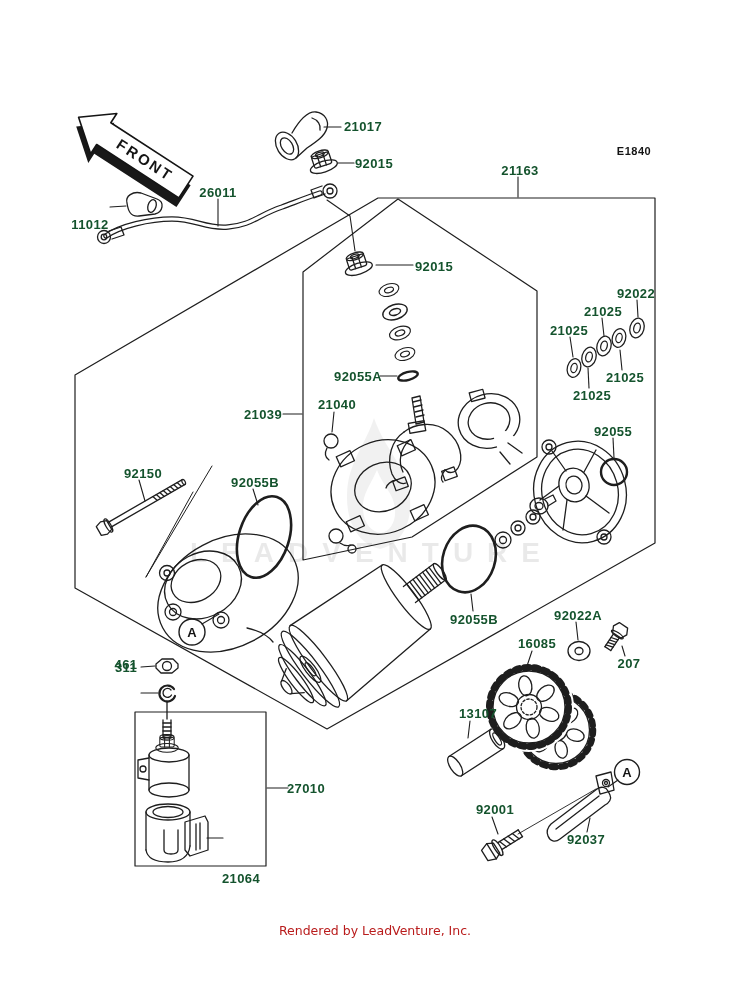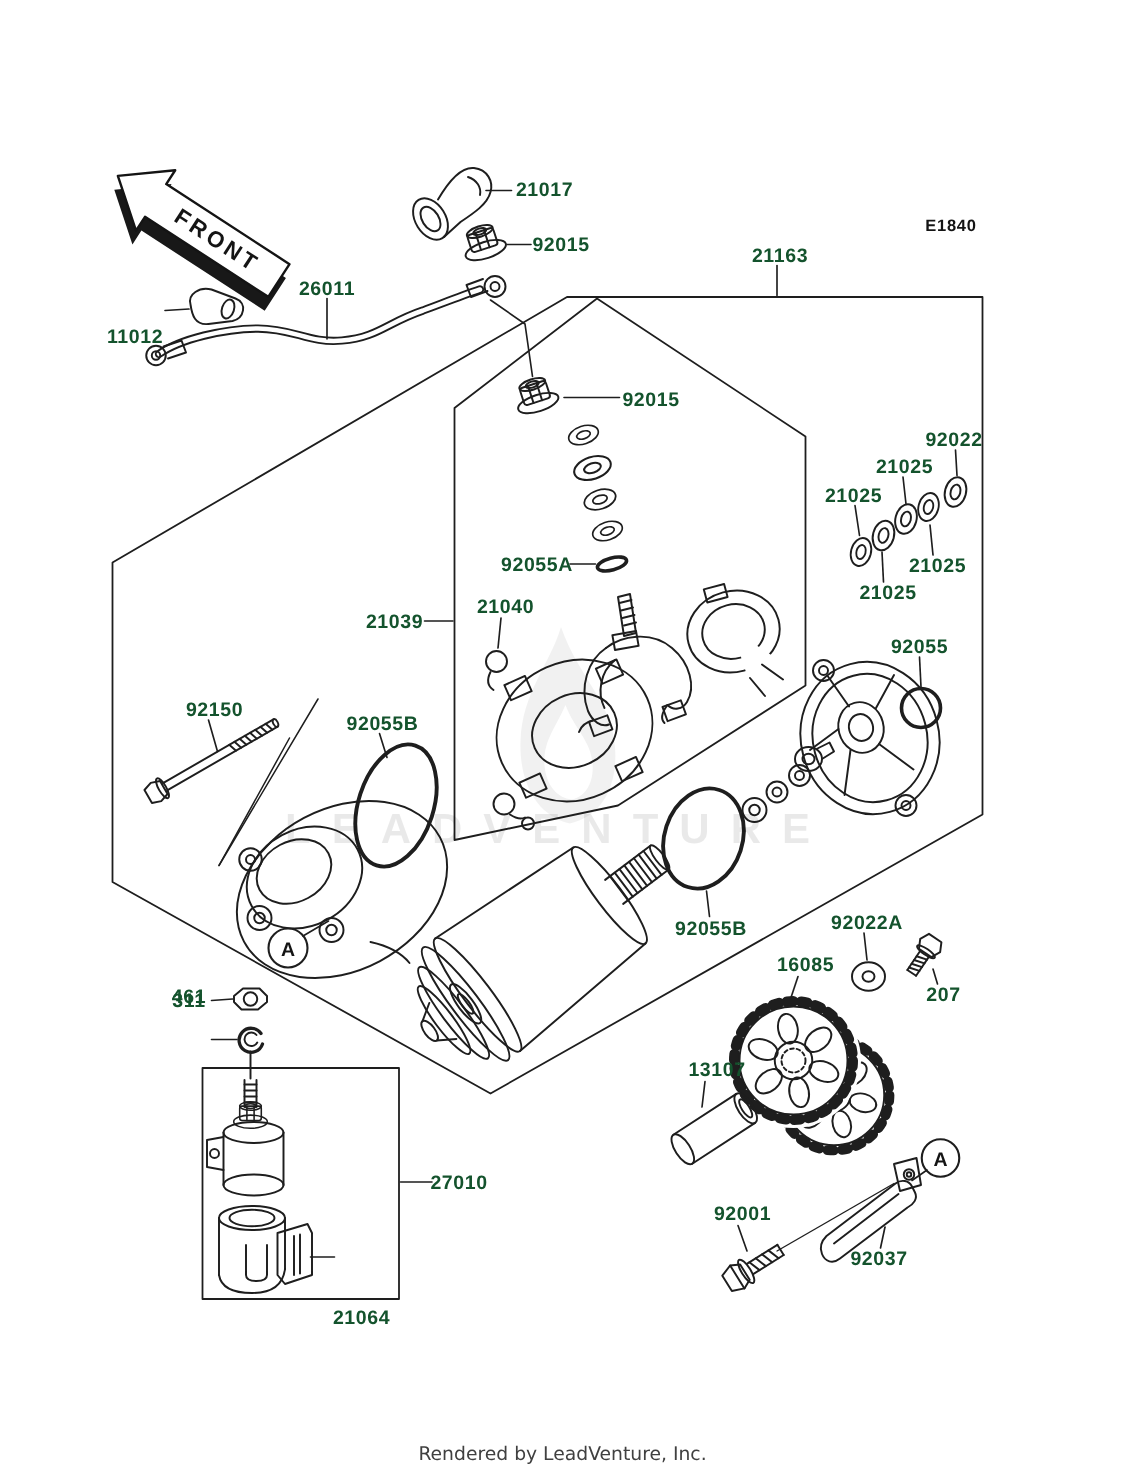--- a/index.html
+++ b/index.html
@@ -16,22 +16,22 @@
   .drawing-code{
     position:absolute;transform:translate(-50%,-50%);
     font:700 11px "Liberation Sans",sans-serif;color:#141414;letter-spacing:.5px;margin-top:36px;
   }
   .watermark-text{
     position:absolute;left:372px;top:553px;transform:translate(-50%,-50%);
     font:700 28px "Liberation Sans",sans-serif;color:rgba(0,0,0,0.085);
     letter-spacing:14px;white-space:nowrap;
   }
   .footer-credit{
-    position:absolute;left:375px;top:969px;transform:translate(-50%,-50%);
-    font:400 12.5px "DejaVu Sans",sans-serif;color:#404040;white-space:nowrap;
+    position:absolute;left:375px;top:930px;transform:translate(-50%,-50%);
+    font:400 12.5px "DejaVu Sans",sans-serif;color:#b91c1c;white-space:nowrap;
   }
   svg text{font-family:"Liberation Sans",sans-serif;}
 </style>
 </head>
 <body>
 
 <div class="stage">
 
 <svg width="750" height="981" viewBox="0 0 750 981" fill="none" stroke="#1e1e1e" stroke-width="1.3" stroke-linecap="round" stroke-linejoin="round">
 

